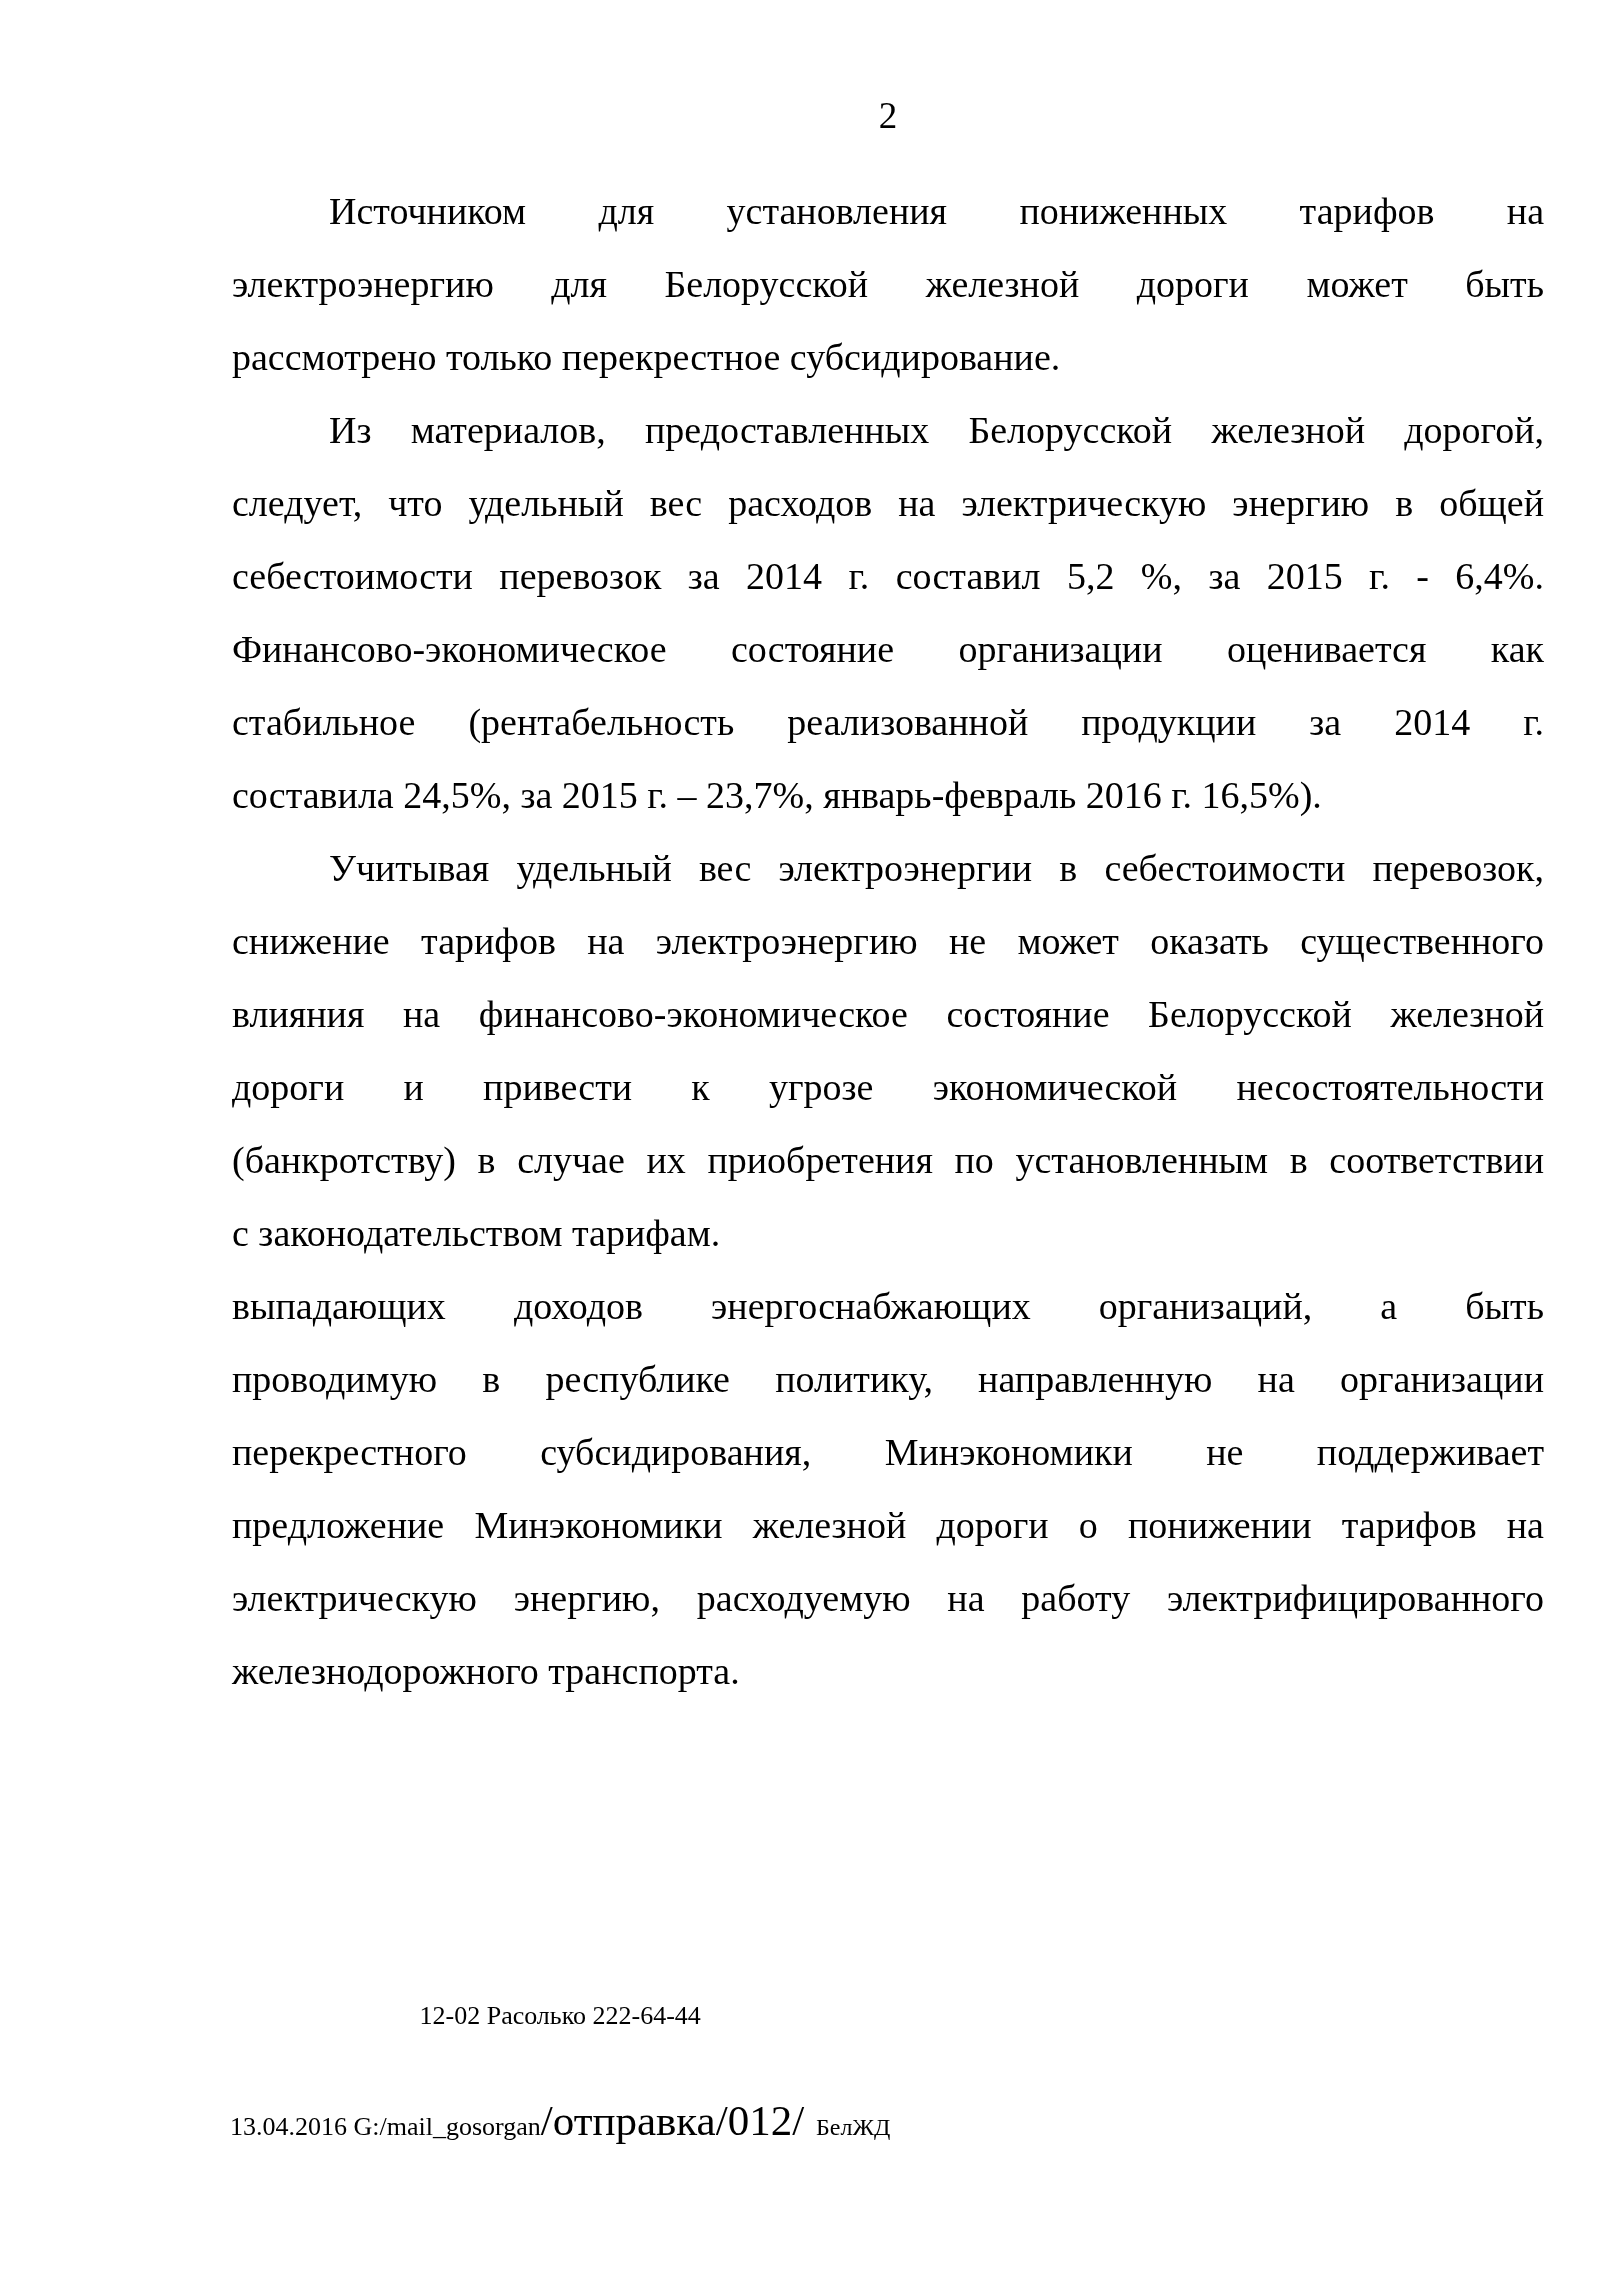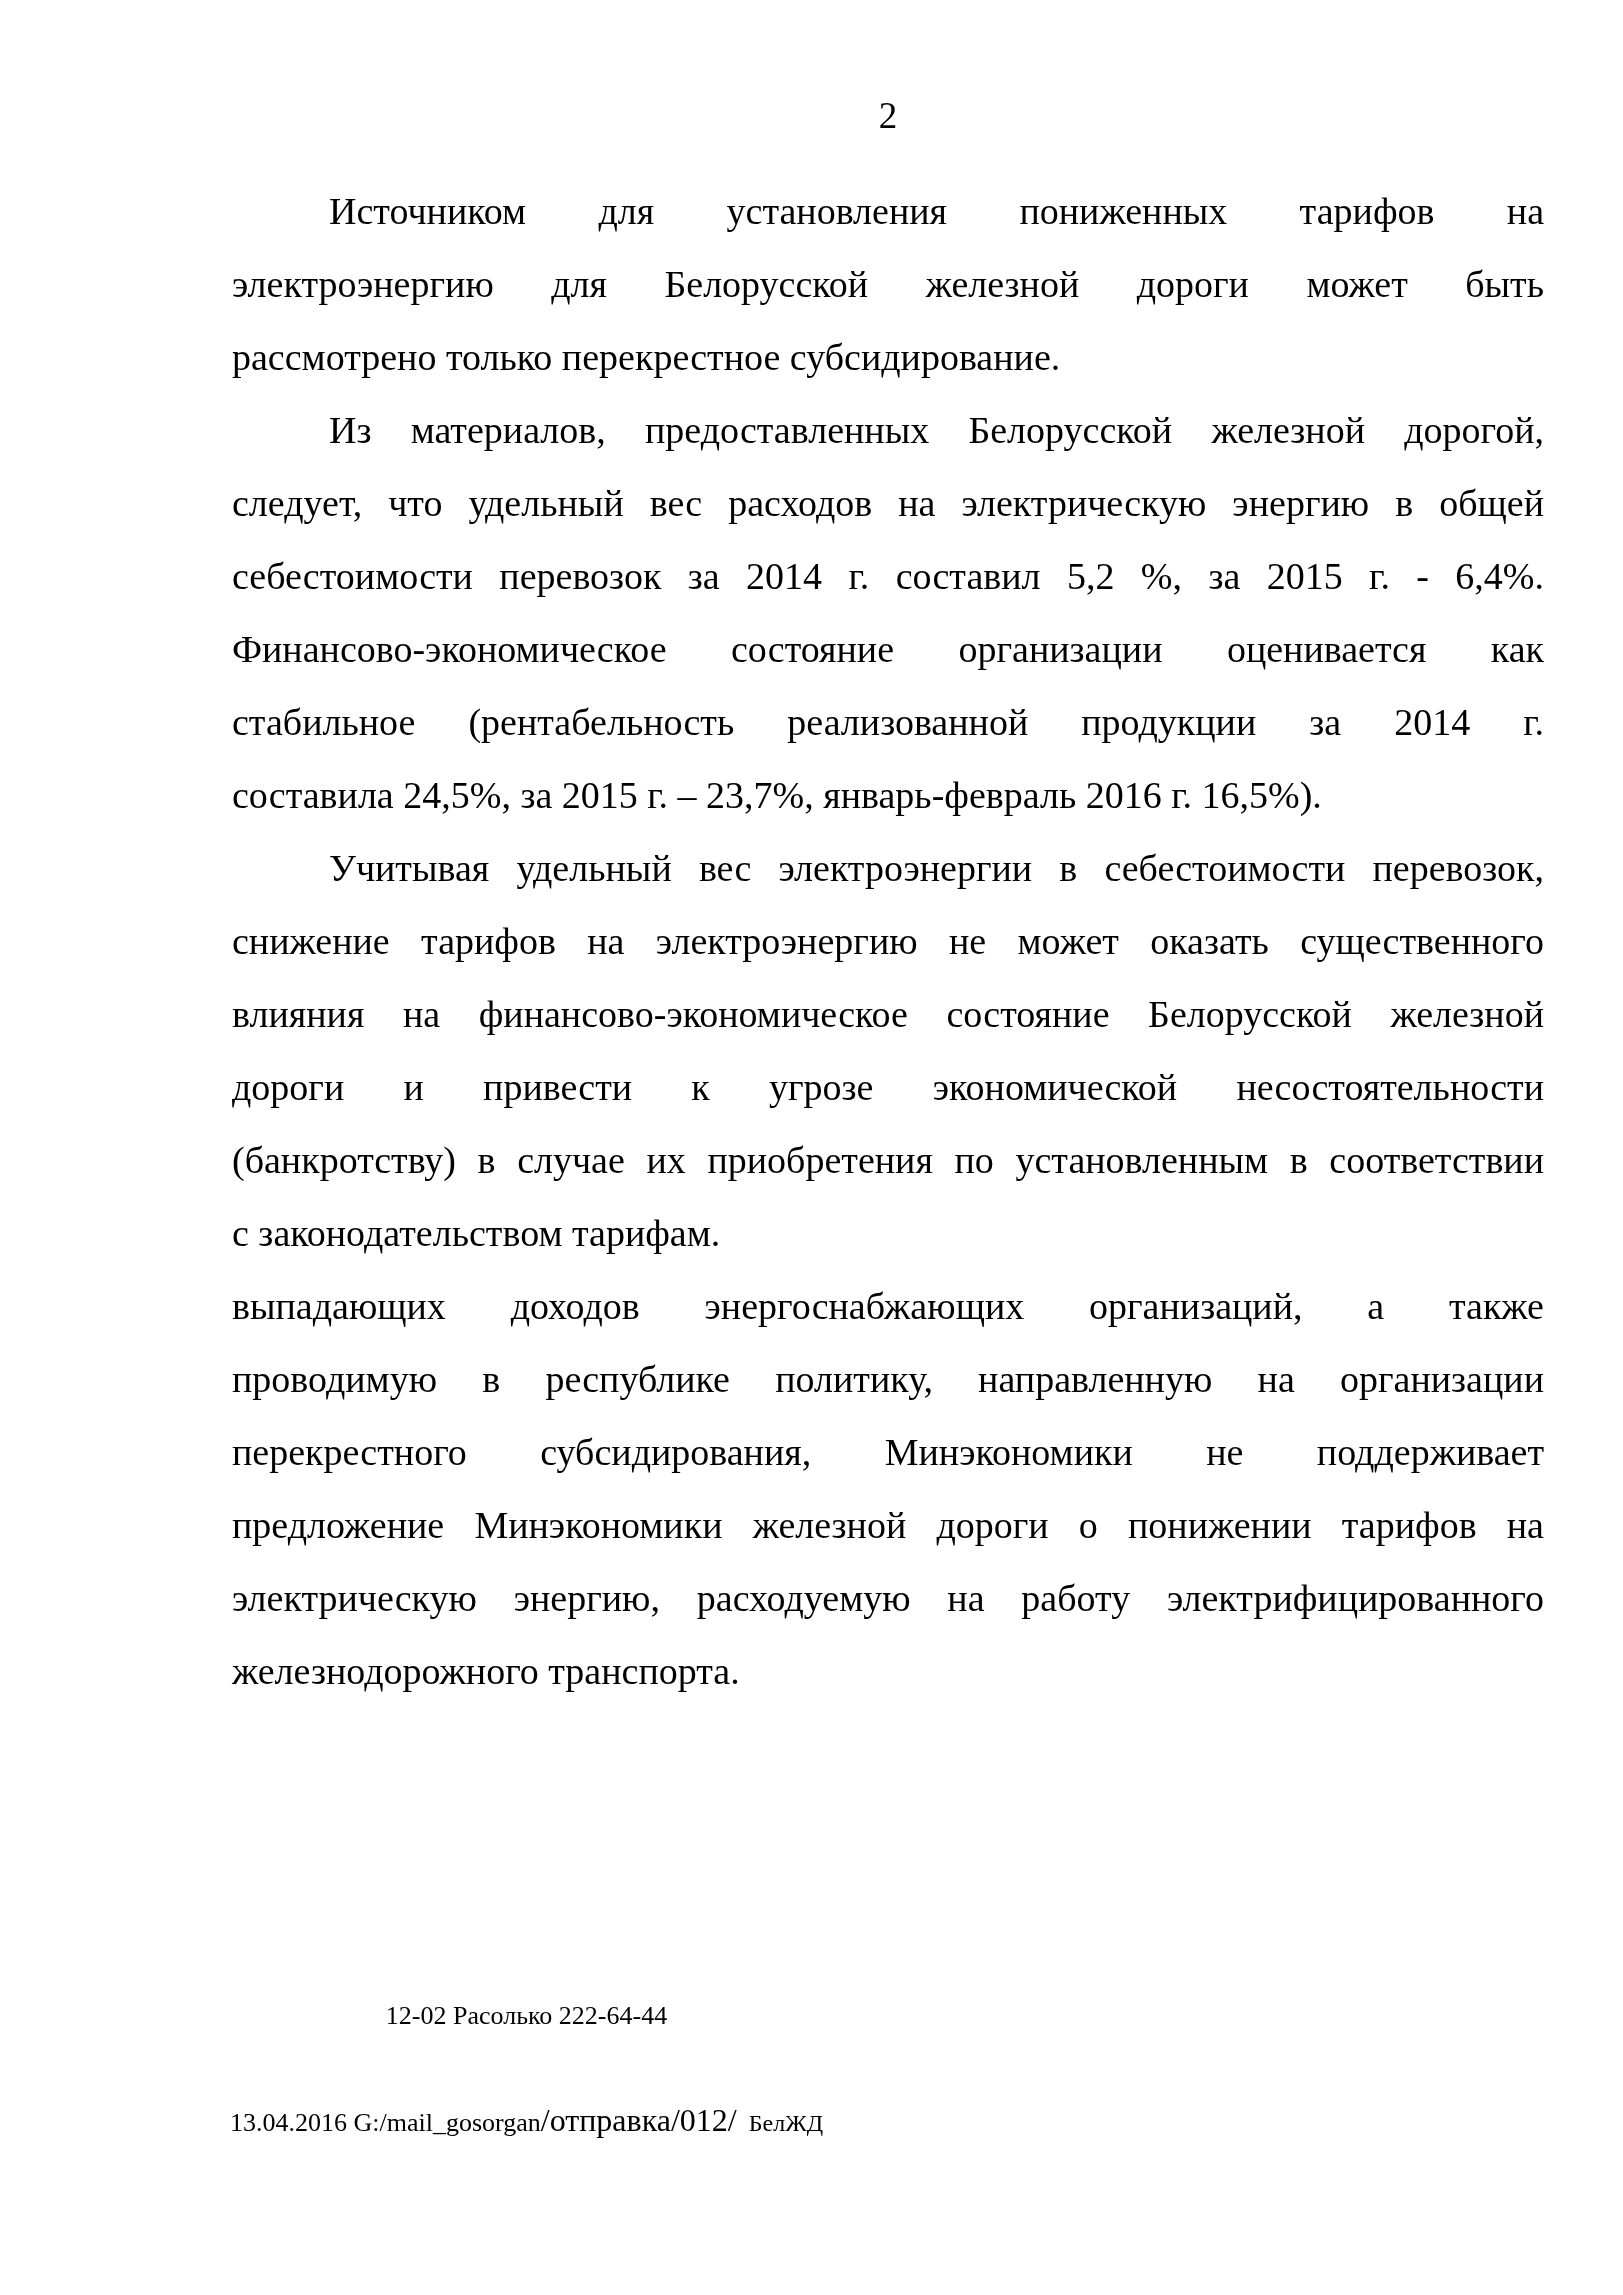--- a/index.html
+++ b/index.html
@@ -56,21 +56,21 @@
   .footer {
     position: absolute;
     top: 1928px;
     left: 230px;
     font-size: 26px;
     line-height: 35px;
     white-space: pre;
     text-align: center;
   }
   .footer .path-big {
-    font-size: 32px;
+    font-size: 43px;
     font-family: "Liberation Serif", "DejaVu Serif", serif;
   }
   .footer .doc-label { font-size: 24px; }
 </style>
 </head>
 <body>
 
 <div class="page">
 
   <div class="page-number">2</div>
@@ -91,21 +91,21 @@
       </div>
       <div class="para">
         <div class="line first">Учитывая удельный вес электроэнергии в себестоимости перевозок,</div>
         <div class="line">снижение тарифов на электроэнергию не может оказать существенного</div>
         <div class="line">влияния на финансово-экономическое состояние Белорусской железной</div>
         <div class="line">дороги и привести к угрозе экономической несостоятельности</div>
         <div class="line">(банкротству) в случае их приобретения по установленным в соответствии</div>
         <div class="line last">с законодательством тарифам.</div>
       </div>
       <div class="para">
-        <div class="line">выпадающих доходов энергоснабжающих организаций, а также</div>
+        <div class="line">выпадающих доходов энергоснабжающих организаций, а быть</div>
         <div class="line">проводимую в республике политику, направленную на организации</div>
         <div class="line">перекрестного субсидирования, Минэкономики не поддерживает</div>
         <div class="line">предложение Минэкономики железной дороги о понижении тарифов на</div>
         <div class="line">электрическую энергию, расходуемую на работу электрифицированного</div>
         <div class="line last">железнодорожного транспорта.</div>
       </div>
     </div>
 
 
   <div class="footer">

